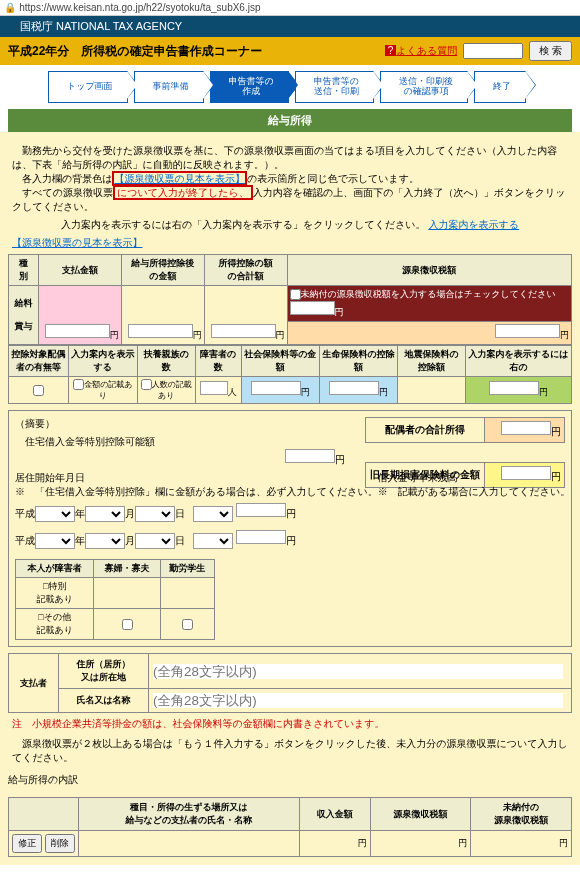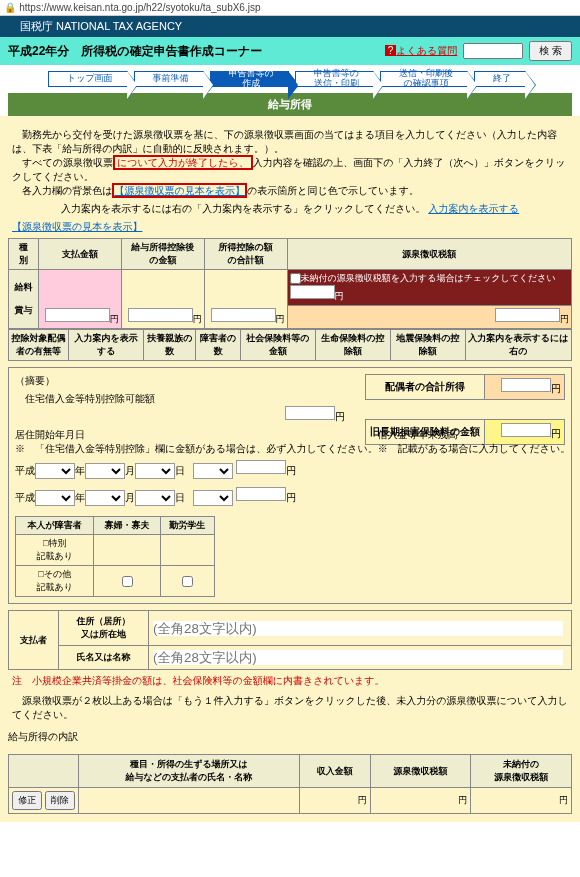--- a/index.html
+++ b/index.html
@@ -1,27 +1,27 @@
 <!DOCTYPE html>
 <html><head>
 <meta charset="utf-8">
 <style>
 *{box-sizing:border-box;margin:0;padding:0;font-family:"MS PGothic",sans-serif}
 body{background:#fff;font-size:11px}
 .page{width:580px;margin:0 auto;background:#fff}
 .url{padding:2px 4px;font-size:10px;color:#444;border-bottom:1px solid #ccc}
 .url .lock{color:#5a5}
 .topbar{background:#0c4a6e;color:#fff;padding:3px 20px;font-size:11px}
-.header{background:#5eead4;padding:4px 8px;display:flex;justify-content:space-between;align-items:center}
+.header{background:#eab308;padding:4px 8px;display:flex;justify-content:space-between;align-items:center}
 .header h1{font-size:12px;font-weight:bold}
 .header-right{display:flex;gap:6px;align-items:center}
 .qlink{color:#c00;text-decoration:underline;font-size:10px}
 .search-btn{padding:1px 8px;font-size:10px}
 .nav{display:flex;justify-content:center;gap:0;padding:6px 4px;background:#fff}
-.arrow{position:relative;height:16px;display:flex;align-items:center;padding:0 14px 0 18px;font-size:9px;color:#0a5bb7;background:#fff;border:1px solid #0a5bb7;margin-right:6px;line-height:1.1;text-align:center}
+.arrow{position:relative;height:32px;display:flex;align-items:center;padding:0 14px 0 18px;font-size:9px;color:#0a5bb7;background:#fff;border:1px solid #0a5bb7;margin-right:6px;line-height:1.1;text-align:center}
 .arrow.active{background:#0a5bb7;color:#fff}
 .arrow:after{content:"";position:absolute;right:-10px;top:-1px;border-left:10px solid #fff;border-top:14px solid transparent;border-bottom:14px solid transparent;z-index:2}
 .arrow:before{content:"";position:absolute;right:-11px;top:-1px;border-left:11px solid #0a5bb7;border-top:14px solid transparent;border-bottom:14px solid transparent}
 .arrow.active:after{border-left-color:#0a5bb7}
 .section-title{background:#5a8a3c;color:#fff;text-align:center;padding:4px;font-weight:bold;margin:0 8px}
 .content{background:#fdf4c8;padding:8px;margin:0}
 .intro{font-size:10px;padding:4px;line-height:1.4}
 .intro .red{color:#c00}
 .link{color:#06c;text-decoration:underline}
 .redbox{border:1px solid #c00;padding:4px;margin:4px 0;color:#c00;font-size:10px}
@@ -78,22 +78,22 @@
 送信・印刷</div>
   <div class="arrow" style="white-space:pre">送信・印刷後
 の確認事項</div>
   <div class="arrow">終了</div>
 </div>
 <div class="section-title">給与所得</div>
 
 <div class="content">
 <div class="intro">
   <div>　勤務先から交付を受けた源泉徴収票を基に、下の源泉徴収票画面の当てはまる項目を入力してください（入力した内容は、下表「給与所得の内訳」に自動的に反映されます。）。</div>
+  <div><span>　各入力欄の背景色は</span><a class="link" style="border:2px solid #c00">【源泉徴収票の見本を表示】</a><span>の表示箇所と同じ色で示しています。</span></div>
   <div><span>　すべての源泉徴収票</span><span style="border:2px solid #c00;padding:0 2px" class="red">について入力が終了したら、</span><span>入力内容を確認の上、画面下の「入力終了（次へ）」ボタンをクリックしてください。</span></div>
-  <div><span>　各入力欄の背景色は</span><a class="link" style="border:2px solid #c00">【源泉徴収票の見本を表示】</a><span>の表示箇所と同じ色で示しています。</span></div>
   <div style="text-align:center;padding:4px"><span>入力案内を表示するには右の「入力案内を表示する」をクリックしてください。</span> <a class="link">入力案内を表示する</a></div>
   <div><a class="link">【源泉徴収票の見本を表示】</a></div>
 </div>
 
 <table class="t1">
 <tbody>
           <tr>
             <th style="width:30px;white-space:pre">種
 別</th>
             <th>支払金額</th>
@@ -122,20 +122,30 @@
 <tbody>
           <tr>
 <th class="tiny" style="width:60px">控除対象配偶者の有無等</th>
 <th class="tiny">入力案内を表示する</th>
 <th class="tiny">扶養親族の数</th>
 <th class="tiny">障害者の数</th>
 <th class="tiny">社会保険料等の金額</th>
 <th class="tiny">生命保険料の控除額</th>
 <th class="tiny">地震保険料の控除額</th>
 <th class="tiny">入力案内を表示するには右の</th>
+</tr>
+<tr>
+<td class="cell-cream"><input type="checkbox" class="chk" style=""></td>
+<td class="cell-cream"><input type="checkbox" class="chk" style=""><span class="tiny">金額の記載あり</span></td>
+<td class="cell-cream"><input type="checkbox" class="chk" style=""><span class="tiny">人数の記載あり</span></td>
+<td class="cell-cream"><span class="num-in"></span>人</td>
+<td class="cell-blue"><span class="amt"></span>円</td>
+<td class="cell-blue"><span class="amt"></span>円</td>
+<td class="cell-cream"></td>
+<td class="cell-green"><span class="amt"></span>円</td>
 </tr>
 </tbody>
       </table>
 
 <div class="ded clearfix">
   <div class="ded-right">
     <table>
     <tbody>
               <tr>
                 <th class="cell-cream">配偶者の合計所得</th>

